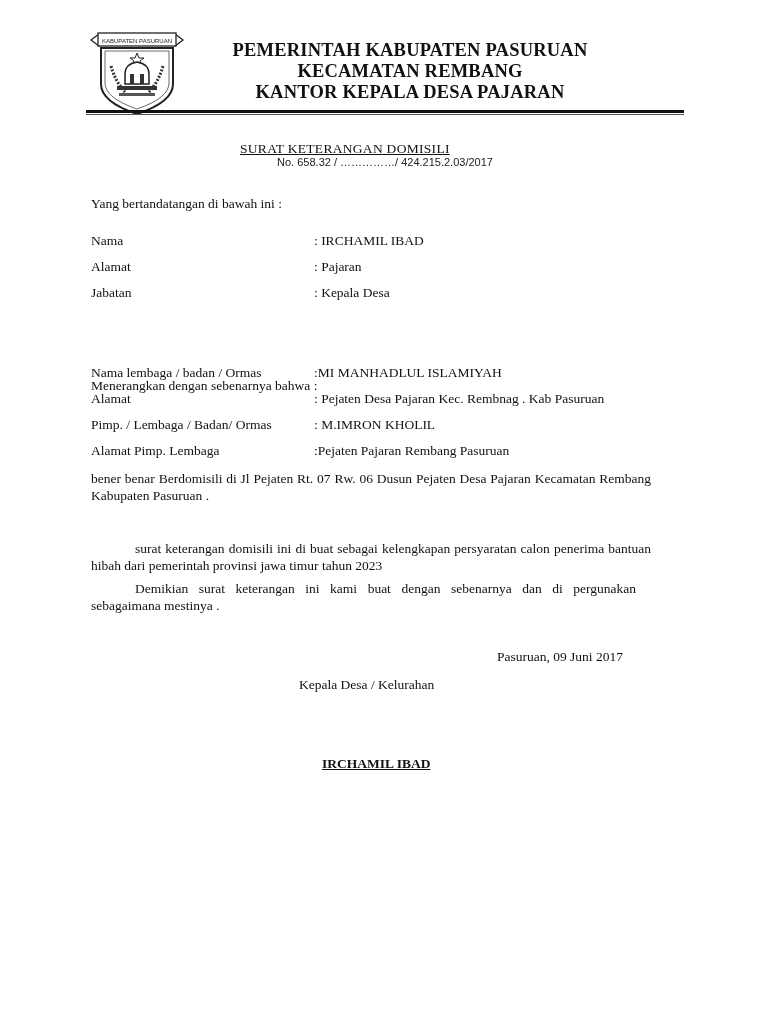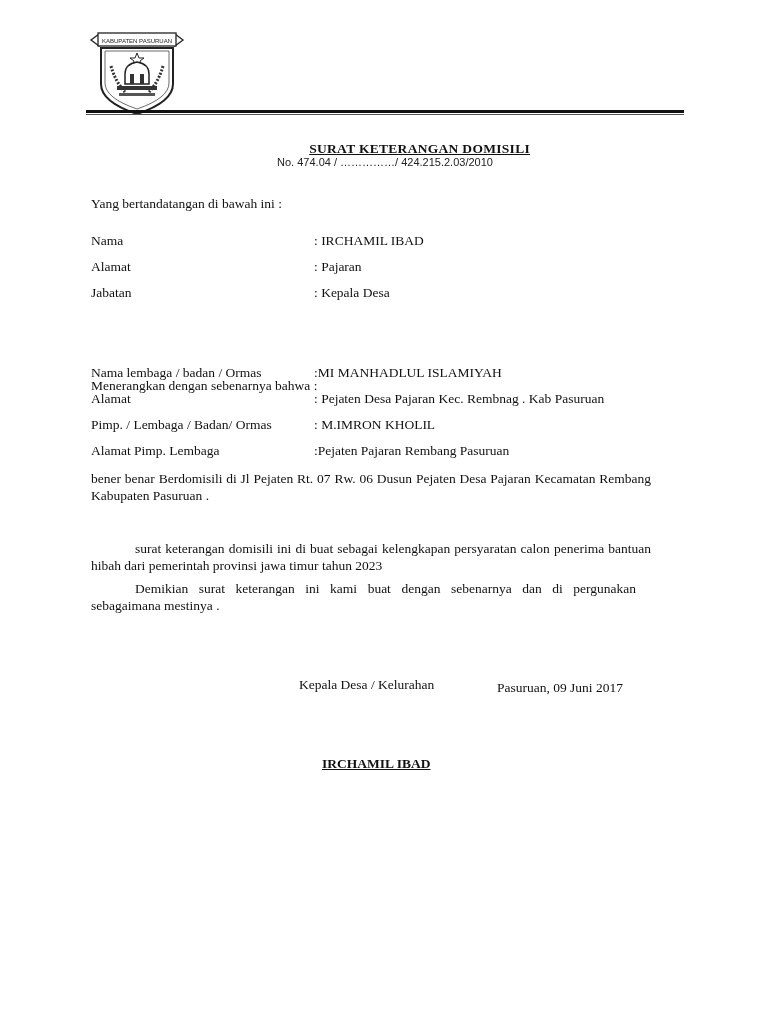--- a/index.html
+++ b/index.html
@@ -47,22 +47,22 @@
       position: absolute;
       left: 86px; top: 114px;
       width: 598px;
       height: 1px;
       background: #555;
     }
     .doc-title {
       position: absolute;
       left: 240px; top: 141px;
       width: 290px;
-      text-align: right;
-      font-weight: bold;
+      text-align: left;
+      font-weight: normal;
       font-size: 13.5px;
       text-decoration: underline;
       letter-spacing: 0.3px;
     }
     .doc-number {
       position: absolute;
       left: 240px; top: 156px;
       width: 290px;
       text-align: center;
       font-family: "Liberation Sans", "DejaVu Sans", sans-serif;
@@ -122,25 +122,30 @@
     <path d="M74 40 Q70 55 60 66" fill="none" stroke="#333" stroke-width="3" stroke-dasharray="2 1.5"></path>
 
     <path d="M36 58 L36 48 Q36 38 48 36 Q60 38 60 48 L60 58 Z" fill="#fff" stroke="#222" stroke-width="1.5"></path>
     <rect x="41" y="48" width="4" height="10" fill="#333"></rect>
     <rect x="51" y="48" width="4" height="10" fill="#333"></rect>
 
     <rect x="28" y="60" width="40" height="4" fill="#333"></rect>
     <rect x="30" y="67" width="36" height="3" fill="#555"></rect>
   </svg>
 
+  <div class="kop">
+    <div>PEMERINTAH KABUPATEN PASURUAN</div>
+    <div>KECAMATAN REMBANG</div>
+    <div>KANTOR KEPALA DESA PAJARAN</div>
+  </div>
   <div class="rule"></div>
   <div class="rule2"></div>
 
   <div class="doc-title">SURAT KETERANGAN DOMISILI</div>
-  <div class="doc-number">No. 474.04 / ……………/ 424.215.2.03/2010</div>
+  <div class="doc-number">No. 658.32 / ……………/ 424.215.2.03/2017</div>
 
   <div class="txt" style="left:91px; top:196px;">Yang bertandatangan di bawah ini :</div>
 
   <div class="row" style="top:233px;">
     <span class="lbl">Nama</span>
     <span class="val" style="left:223px;">: IRCHAMIL IBAD</span>
   </div>
   <div class="row" style="top:259px;">
     <span class="lbl">Alamat</span>
     <span class="val" style="left:223px;">: Pajaran</span>
@@ -168,19 +173,19 @@
     <span class="lbl">Alamat Pimp. Lembaga</span>
     <span class="val" style="left:223px;">:Pejaten Pajaran Rembang Pasuruan</span>
   </div>
 
   <div class="para" style="top:470px;">bener benar  Berdomisili di Jl Pejaten Rt. 07 Rw. 06 Dusun Pejaten Desa Pajaran Kecamatan Rembang Kabupaten Pasuruan .</div>
 
   <div class="para indent" style="top:540px;">surat keterangan domisili ini di buat sebagai kelengkapan persyaratan calon penerima bantuan hibah dari pemerintah provinsi jawa timur tahun 2023</div>
 
   <div class="para indent" style="top:580px; width:545px;">Demikian surat keterangan  ini kami buat dengan sebenarnya dan di pergunakan sebagaimana mestinya .</div>
 
-  <div class="txt" style="left:497px; top:680px;">Pasuruan, 09 Juni 2017</div>
+  <div class="txt" style="left:497px; top:649px;">Pasuruan, 09 Juni 2017</div>
 
   <div class="txt" style="left:299px; top:677px;">Kepala Desa / Kelurahan</div>
 
   <div class="signer">IRCHAMIL IBAD</div>
 
 </div>
 
 </body></html>

